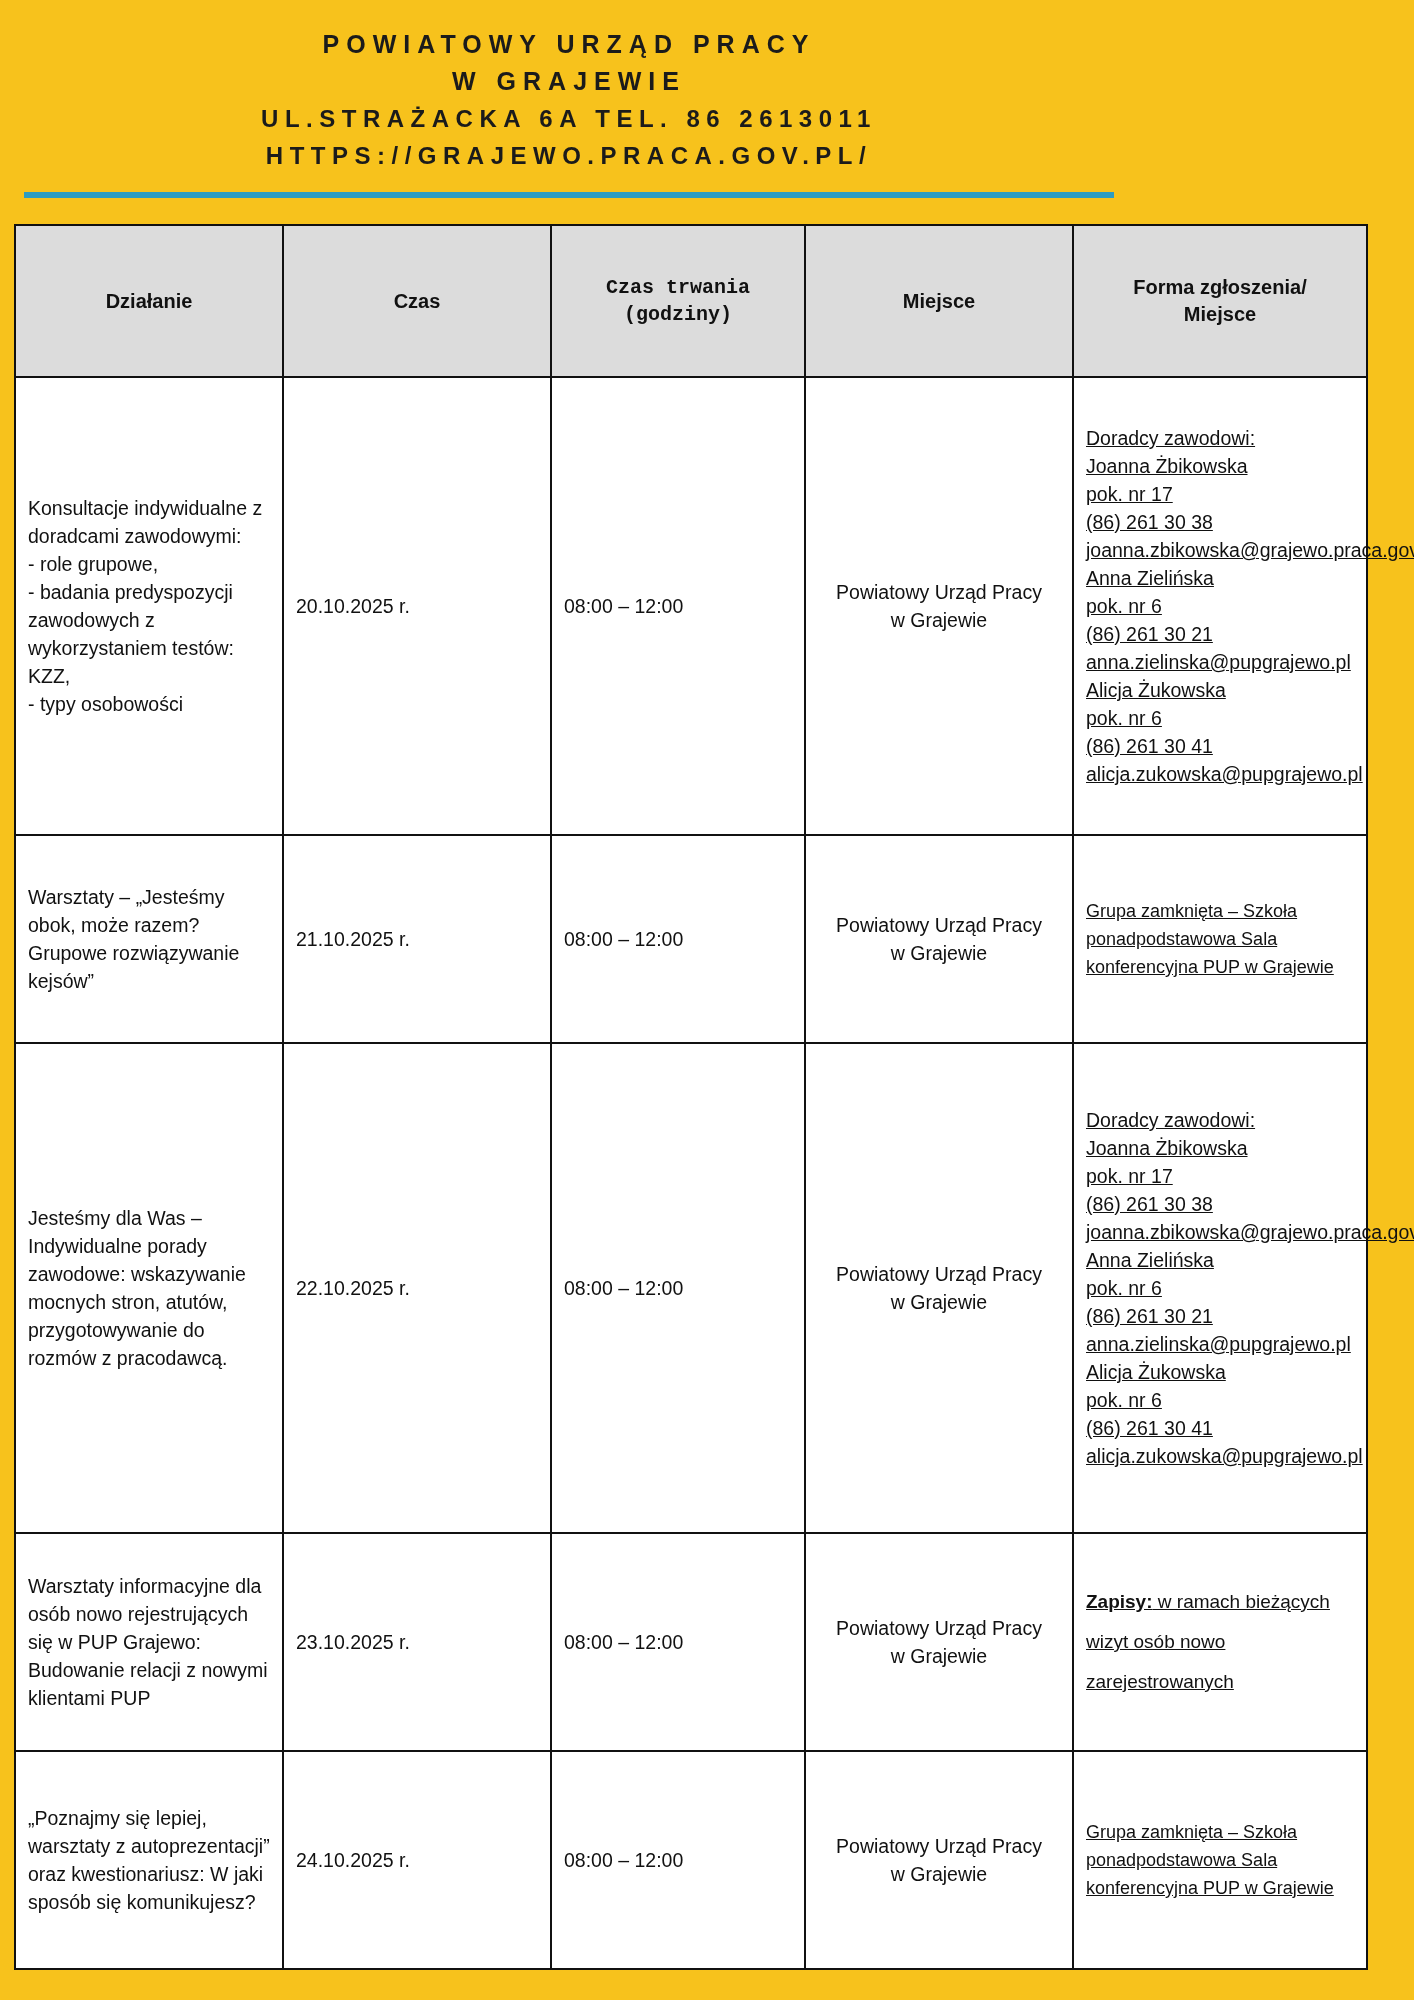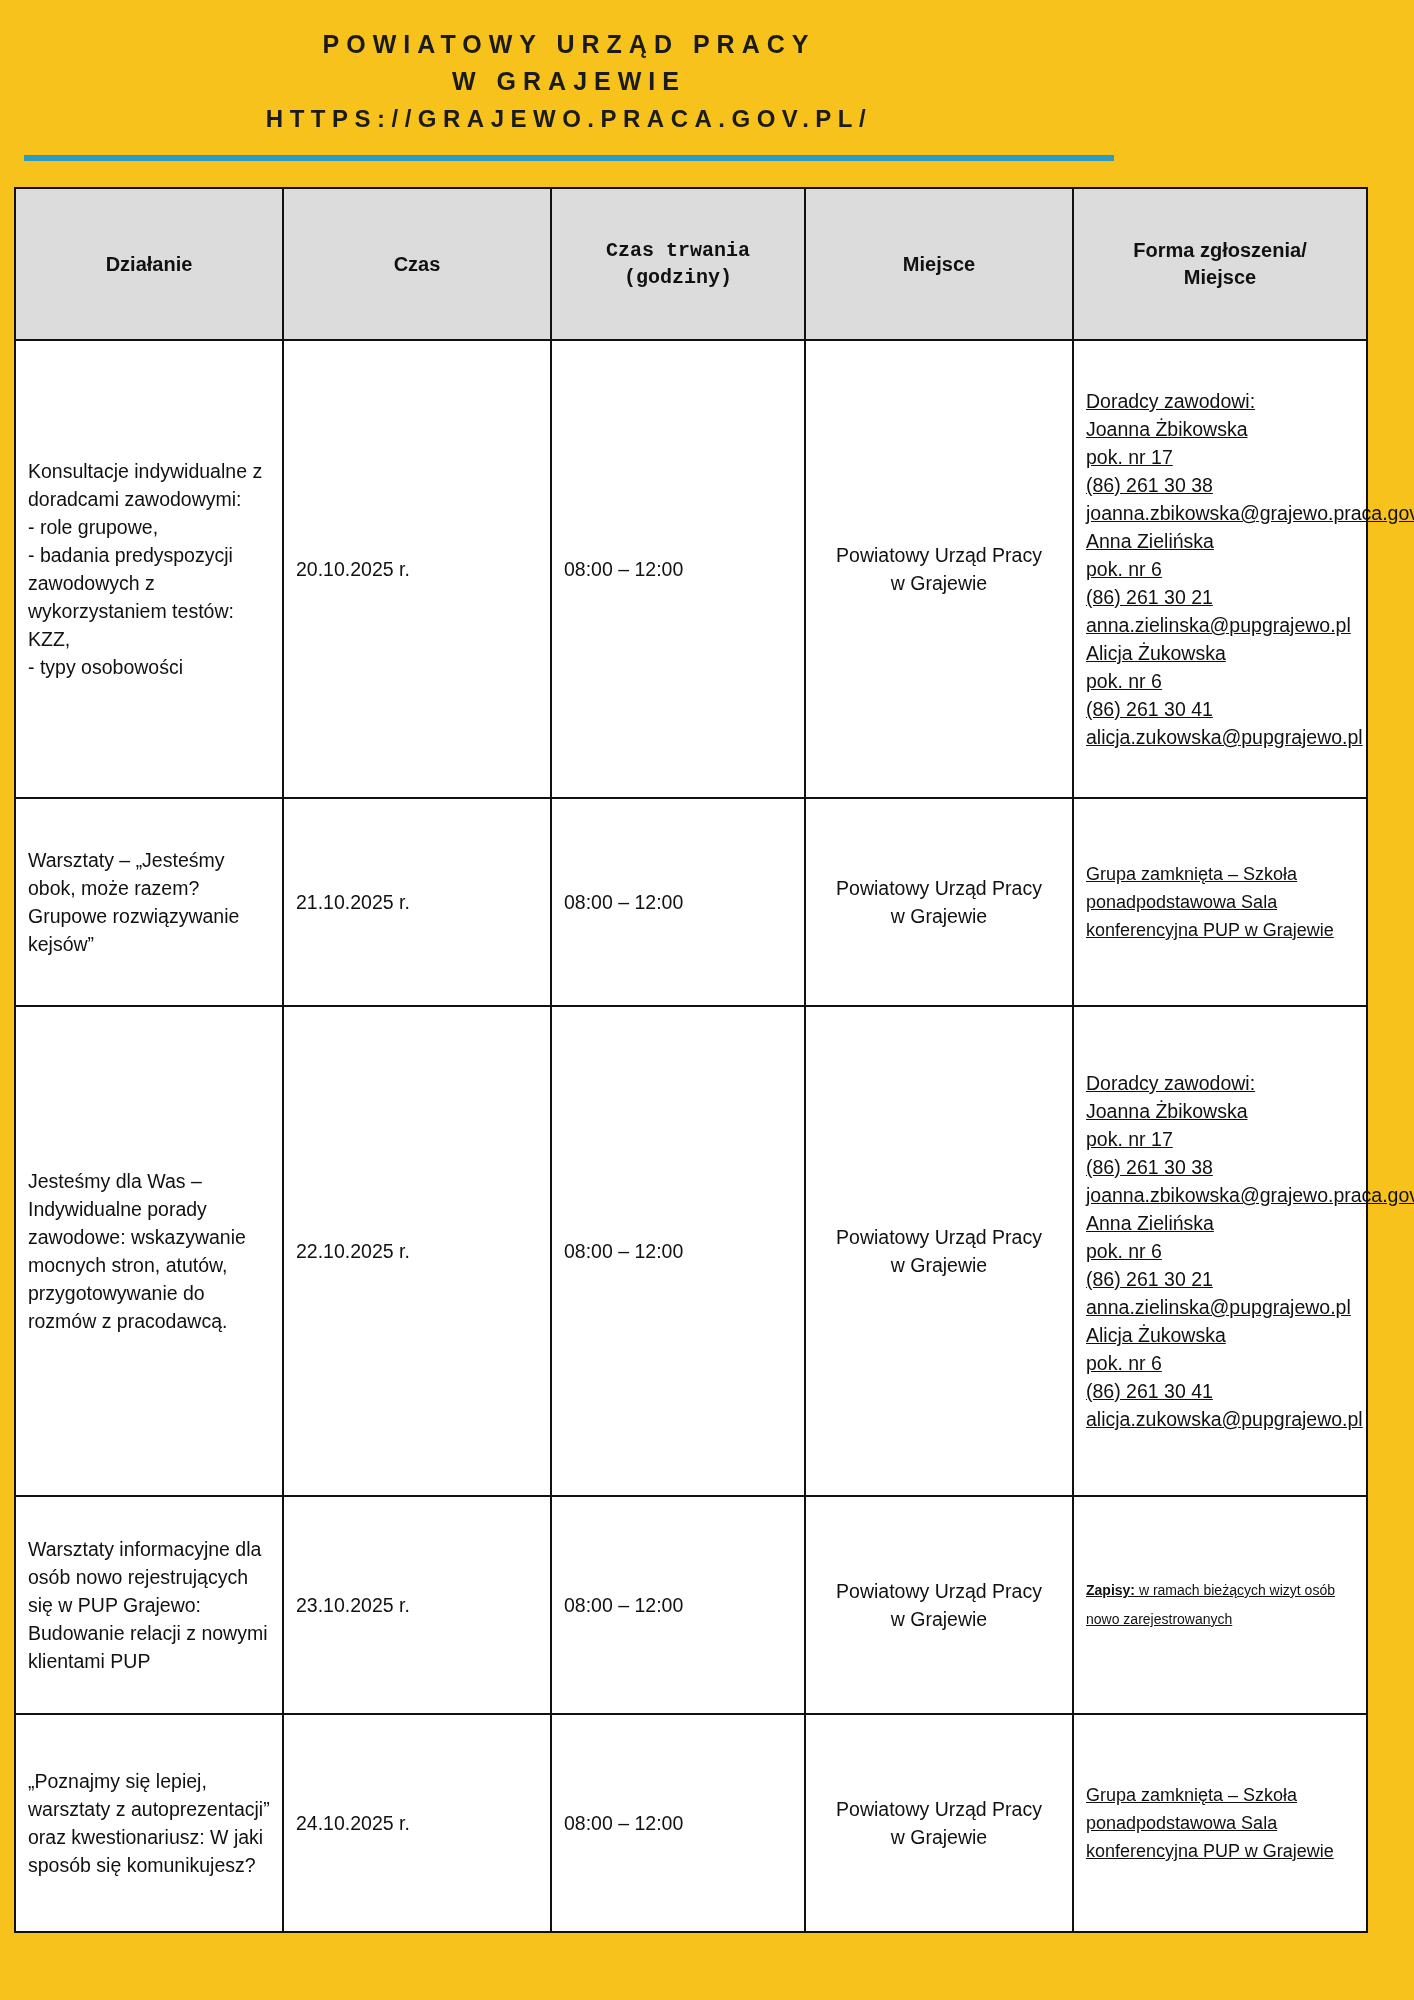--- a/index.html
+++ b/index.html
@@ -109,40 +109,41 @@
     line-height: 25.5px;
     padding-left: 14px;
     padding-right: 8px;
     text-decoration: underline;
   }
   td.contact.big {
     font-size: 18px;
     line-height: 28px;
   }
   td.contact.note {
-    font-size: 14px;
-    line-height: 29px;
+    font-size: 19px;
+    line-height: 40px;
   }
   .bold { font-weight: bold; }
 
   
   tr.r0 td { height: 436px; }
   tr.r1 td { height: 186px; }
   tr.r2 td { height: 468px; }
   tr.r3 td { height: 196px; }
   tr.r4 td { height: 196px; }
 </style>
 </head>
 <body>
 
 <div class="page">
 
   <div class="header">
     <div class="line l1">POWIATOWY URZĄD PRACY</div>
     <div class="line l2">W GRAJEWIE</div>
+    <div class="line l3">UL.STRAŻACKA 6A TEL. 86 2613011</div>
     <div class="line l4">HTTPS://GRAJEWO.PRACA.GOV.PL/</div>
   </div>
 
   <div class="rule"></div>
 
   <div class="table-wrap">
     <table class="schedule">
       <colgroup>
         <col class="c-action">
         <col class="c-date">

